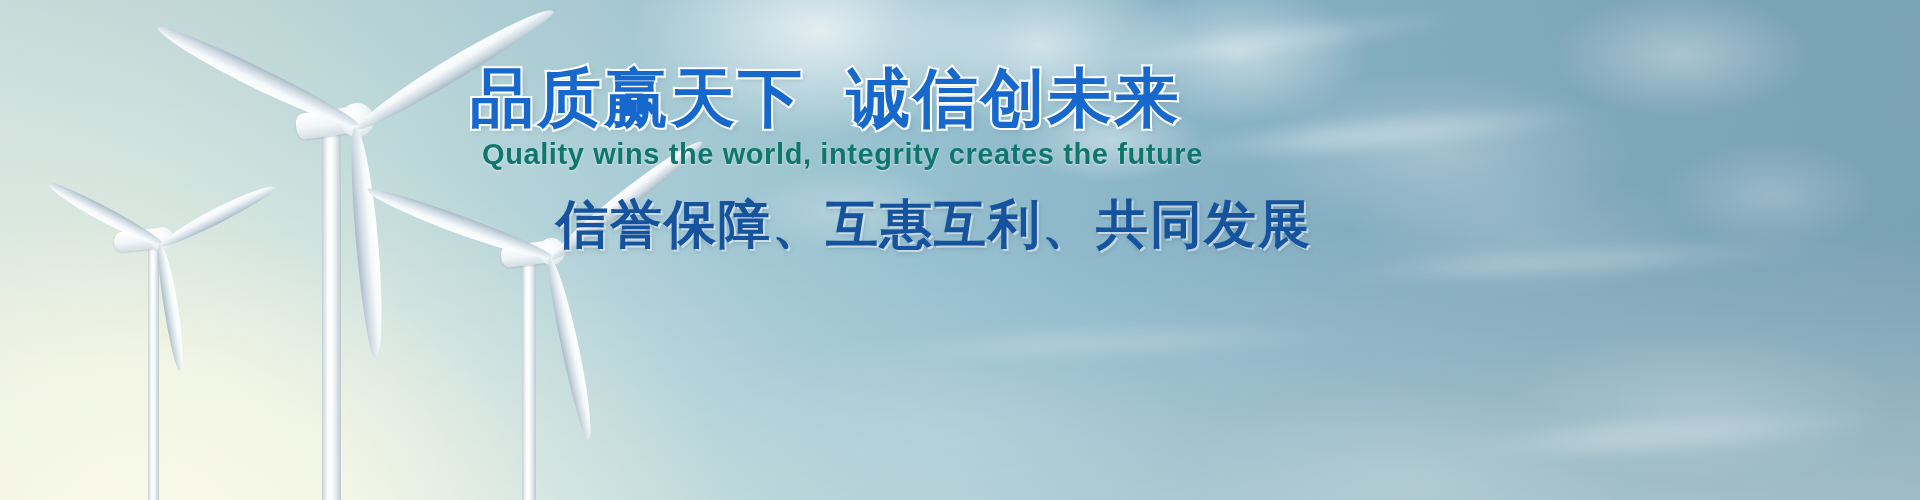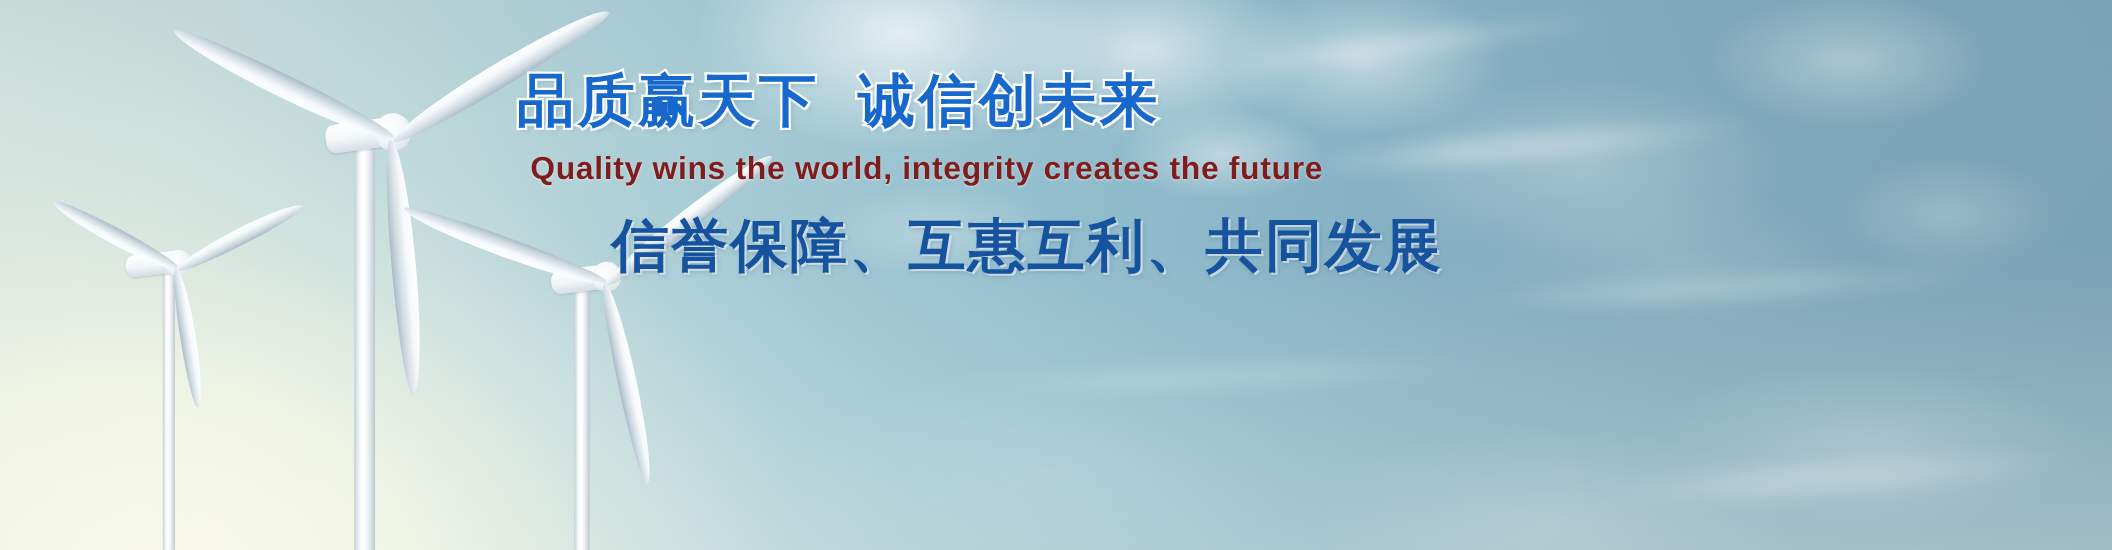--- a/index.html
+++ b/index.html
@@ -133,42 +133,42 @@
     left: 0;
     top: 0;
     width: 1920px;
     height: 500px;
     pointer-events: none;
   }
   .headline {
     position: absolute;
     left: 470px;
     top: 66px;
-    font-size: 52px;
+    font-size: 64px;
     line-height: 1;
     font-weight: 700;
     color: #1668cc;
     letter-spacing: 3px;
     white-space: pre;
     -webkit-text-stroke: 4px #ffffff;
     paint-order: stroke fill;
     text-shadow:
        2px 2px 0 rgba(255,255,255,.9),
       -1px -1px 0 rgba(255,255,255,.9),
        3px 3px 5px rgba(90,120,150,.28);
     pointer-events: auto;
   }
   .subtitle-en {
     position: absolute;
     left: 482px;
     top: 140px;
     font-size: 29px;
     line-height: 1;
     font-weight: 700;
-    color: #7f1d1d;
+    color: #0f766e;
     letter-spacing: .6px;
     white-space: pre;
     text-shadow: 0 1px 2px rgba(255,255,255,.55);
     pointer-events: auto;
   }
   .slogan {
     position: absolute;
     left: 536px;
     top: 198px;
     font-size: 52px;

